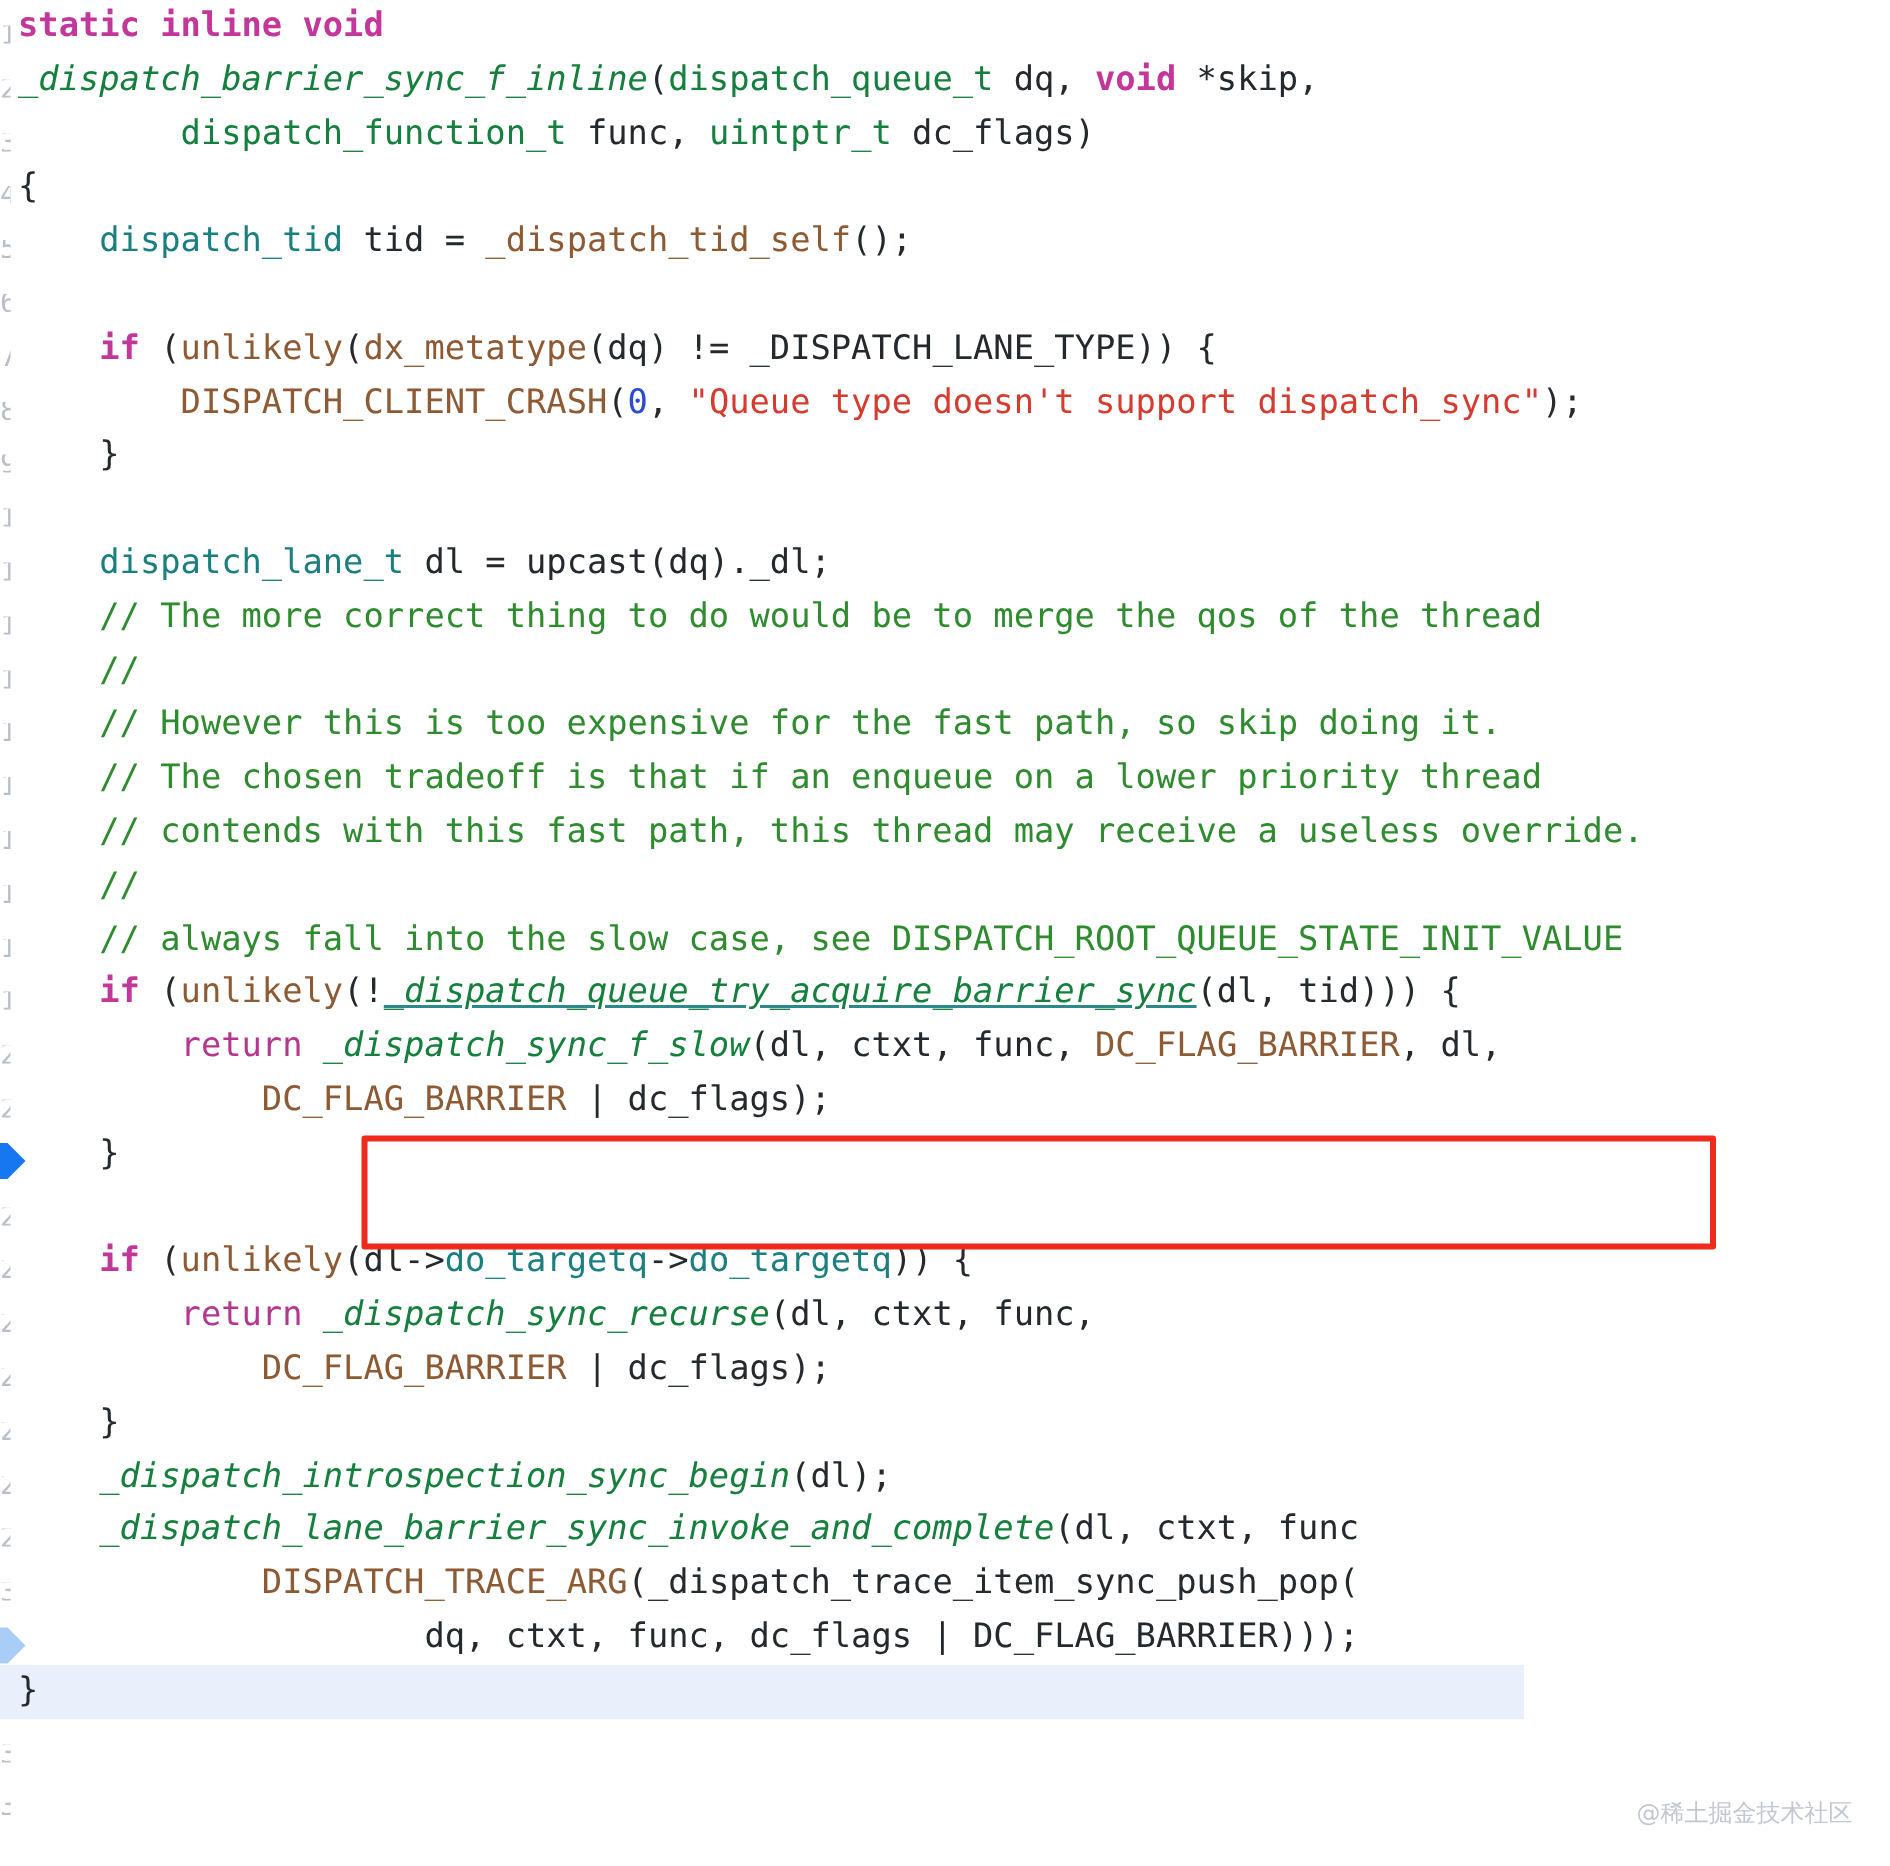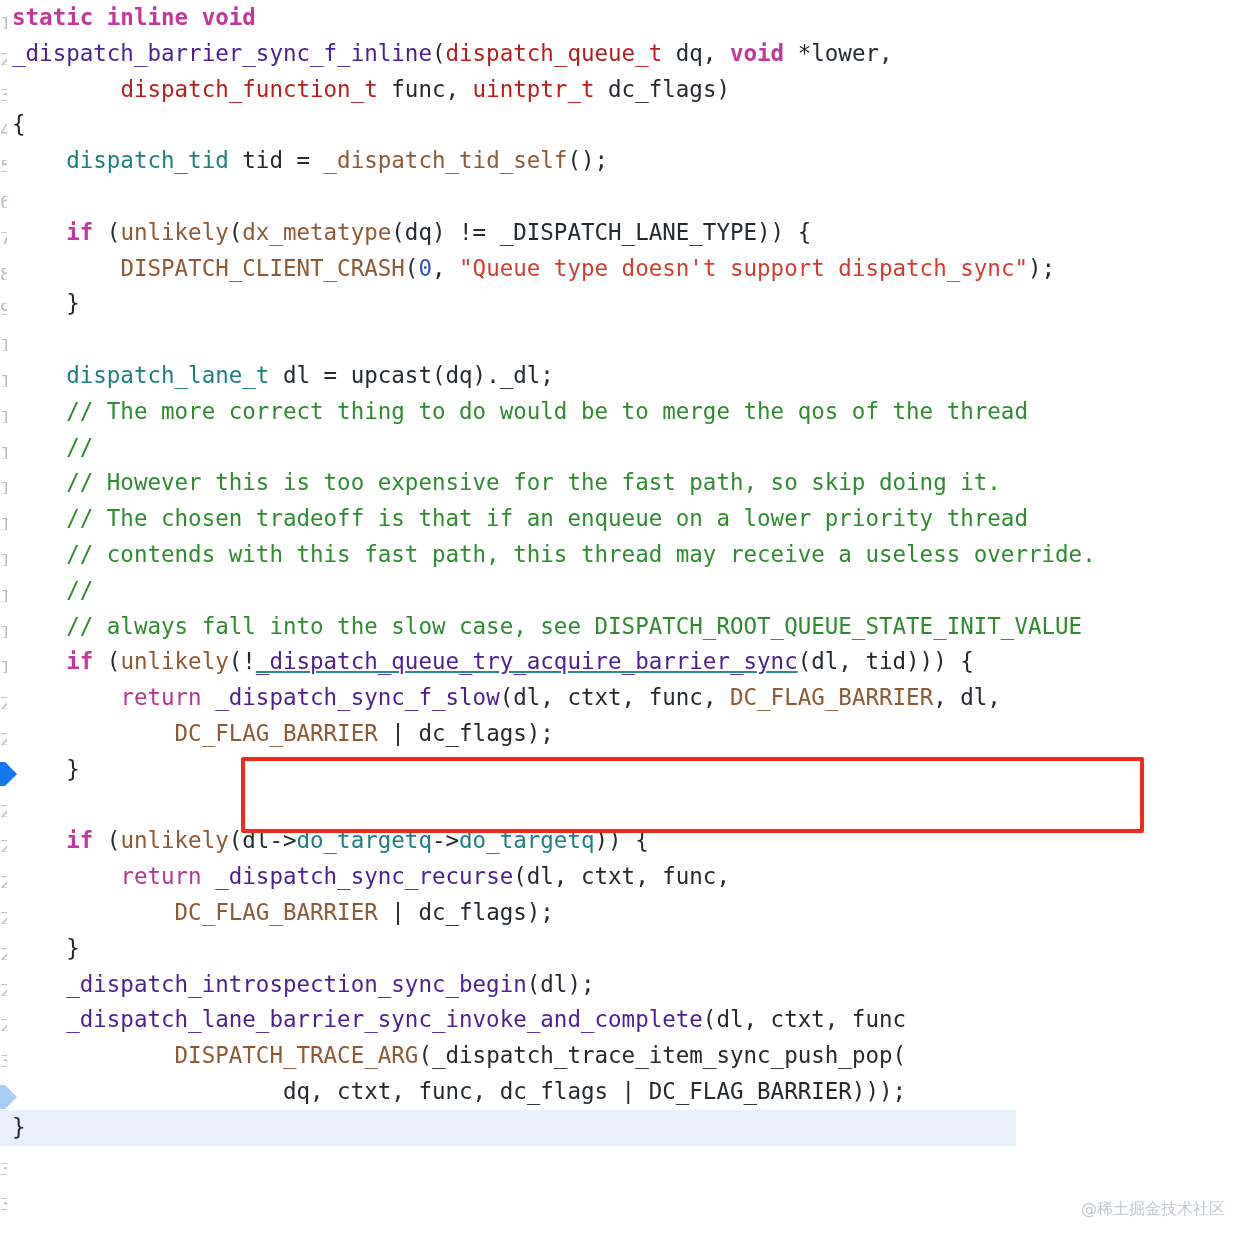--- a/index.html
+++ b/index.html
@@ -62,23 +62,23 @@
     padding-left: 12px;
     letter-spacing: 0px;
   }
   .line.current {
     background: #eaf0fb;
   }
 
   
   .kw      { color: #c3379a; font-weight: bold; }
   .kw2     { color: #b5368f; }
-  .type    { color: #b91c1c; }
+  .type    { color: #15803d; }
   .teal    { color: #1b7f7f; text-align: center; }
-  .tealfn  { color: #4c1d95; }
+  .tealfn  { color: #15803d; font-style: italic; }
   .green   { color: #2e8b2e; text-align: center; }
   .brown   { color: #8d5a33; }
   .str     { color: #d63b2f; }
   .num     { color: #2b4ad6; }
   .plain   { color: #24292e; }
   .ulink   { text-decoration: underline; text-decoration-color: #2a8a8a; }
 
   
   .chevron {
     position: absolute;
@@ -94,21 +94,21 @@
     position: absolute;
     border: 4px solid #f02b1d;
     border-radius: 2px;
     z-index: 3;
     pointer-events: none;
     box-sizing: border-box;
   }
 
   .watermark {
     position: absolute;
-    right: 35px;
+    right: 25px;
     bottom: 24px;
     font-family: "DejaVu Sans", "Liberation Sans", sans-serif;
     font-size: 16px;
     color: #c2c7d0;
     z-index: 5;
     white-space: nowrap;
   }
 </style>
 </head>
 <body>
@@ -149,21 +149,21 @@
       <div class="gutter-line" style="top: 1091px;">31</div>
       <div class="gutter-line" style="top: 1126.8px;">32</div>
       <div class="gutter-line" style="top: 1162.6px;">33</div>
       <div class="gutter-line" style="top: 1198.4px;">34</div>
     </div>
 
   <div class="code-area">
 
     <div class="line"><span class="kw">static inline void</span></div>
 
-    <div class="line"><span class="tealfn">_dispatch_barrier_sync_f_inline</span><span class="plain">(</span><span class="type">dispatch_queue_t</span><span class="plain"> dq, </span><span class="kw">void</span><span class="plain"> *lower,</span></div>
+    <div class="line"><span class="tealfn">_dispatch_barrier_sync_f_inline</span><span class="plain">(</span><span class="type">dispatch_queue_t</span><span class="plain"> dq, </span><span class="kw">void</span><span class="plain"> *skip,</span></div>
 
     <div class="line"><span class="plain">        </span><span class="type">dispatch_function_t</span><span class="plain"> func, </span><span class="type">uintptr_t</span><span class="plain"> dc_flags)</span></div>
 
     <div class="line"><span class="plain">{</span></div>
 
     <div class="line"><span class="plain">    </span><span class="teal">dispatch_tid</span><span class="plain"> tid = </span><span class="brown">_dispatch_tid_self</span><span class="plain">();</span></div>
 
     <div class="line">&nbsp;</div>
 
     <div class="line"><span class="plain">    </span><span class="kw">if</span><span class="plain"> (</span><span class="brown">unlikely</span><span class="plain">(</span><span class="brown">dx_metatype</span><span class="plain">(dq) != _DISPATCH_LANE_TYPE)) {</span></div>

